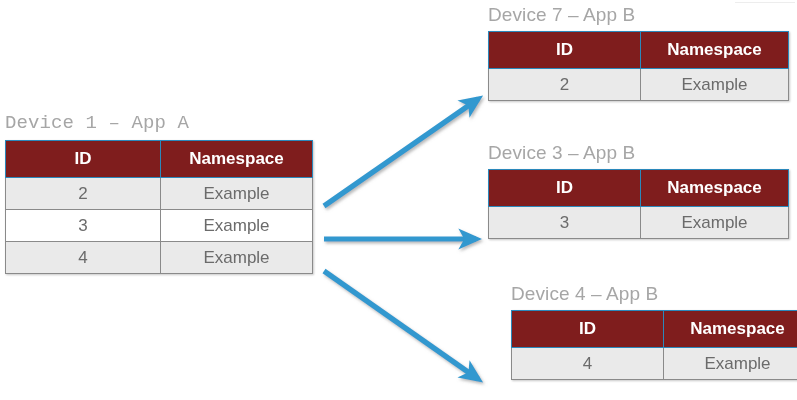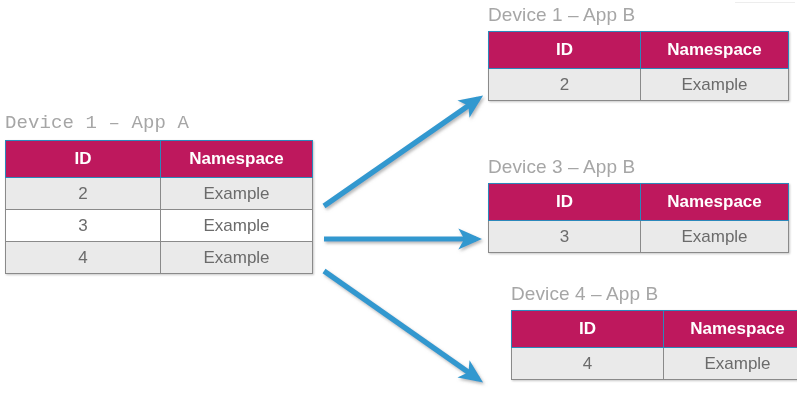--- a/index.html
+++ b/index.html
@@ -61,21 +61,21 @@
     text-align: center;
     font-size: 17px;
     padding: 0;
     height: 31px;
     line-height: 31px;
     overflow: hidden;
     white-space: nowrap;
   }
 
   .tbl th {
-    background: #be185d;
+    background: #7f1d1d;
     color: #ffffff;
     font-weight: bold;
     height: 36px;
     line-height: 36px;
     border-color: #2b88bb;
     font-size: 17px;
   }
 
   .tbl td {
     color: #6b6b6b;
@@ -96,21 +96,21 @@
   #group-main .tbl { width: 307px; }
   #group-main .col-id { width: 155px; }
   #group-main .col-ns { width: 152px; }
 
   
   .group-target .tbl { width: 300px; }
   .group-target .col-id { width: 152px; }
   .group-target .col-ns { width: 148px; }
 
   #group-dev2 { left: 488px; top: 4px; }
-  #group-dev3 { left: 488px; top: 156px; }
+  #group-dev3 { left: 488px; top: 142px; }
   #group-dev4 { left: 511px; top: 283px; }
 
   .top-hairline {
     position: absolute;
     left: 735px;
     top: 2px;
     width: 60px;
     height: 1px;
     background: #ededed;
     z-index: 0;
@@ -167,21 +167,21 @@
         </tr>
         <tr class="row-alt">
           <td>4</td>
           <td>Example</td>
         </tr>
       </tbody>
     </table>
   </div>
 
   <div class="device-group group-target" id="group-dev2">
-    <div class="device-title">Device 1 – App B</div>
+    <div class="device-title">Device 7 – App B</div>
     <table class="tbl">
       <colgroup>
         <col class="col-id">
           <col class="col-ns">
       </colgroup>
       <thead>
         <tr>
           <th>ID</th>
           <th>Namespace</th>
         </tr>

